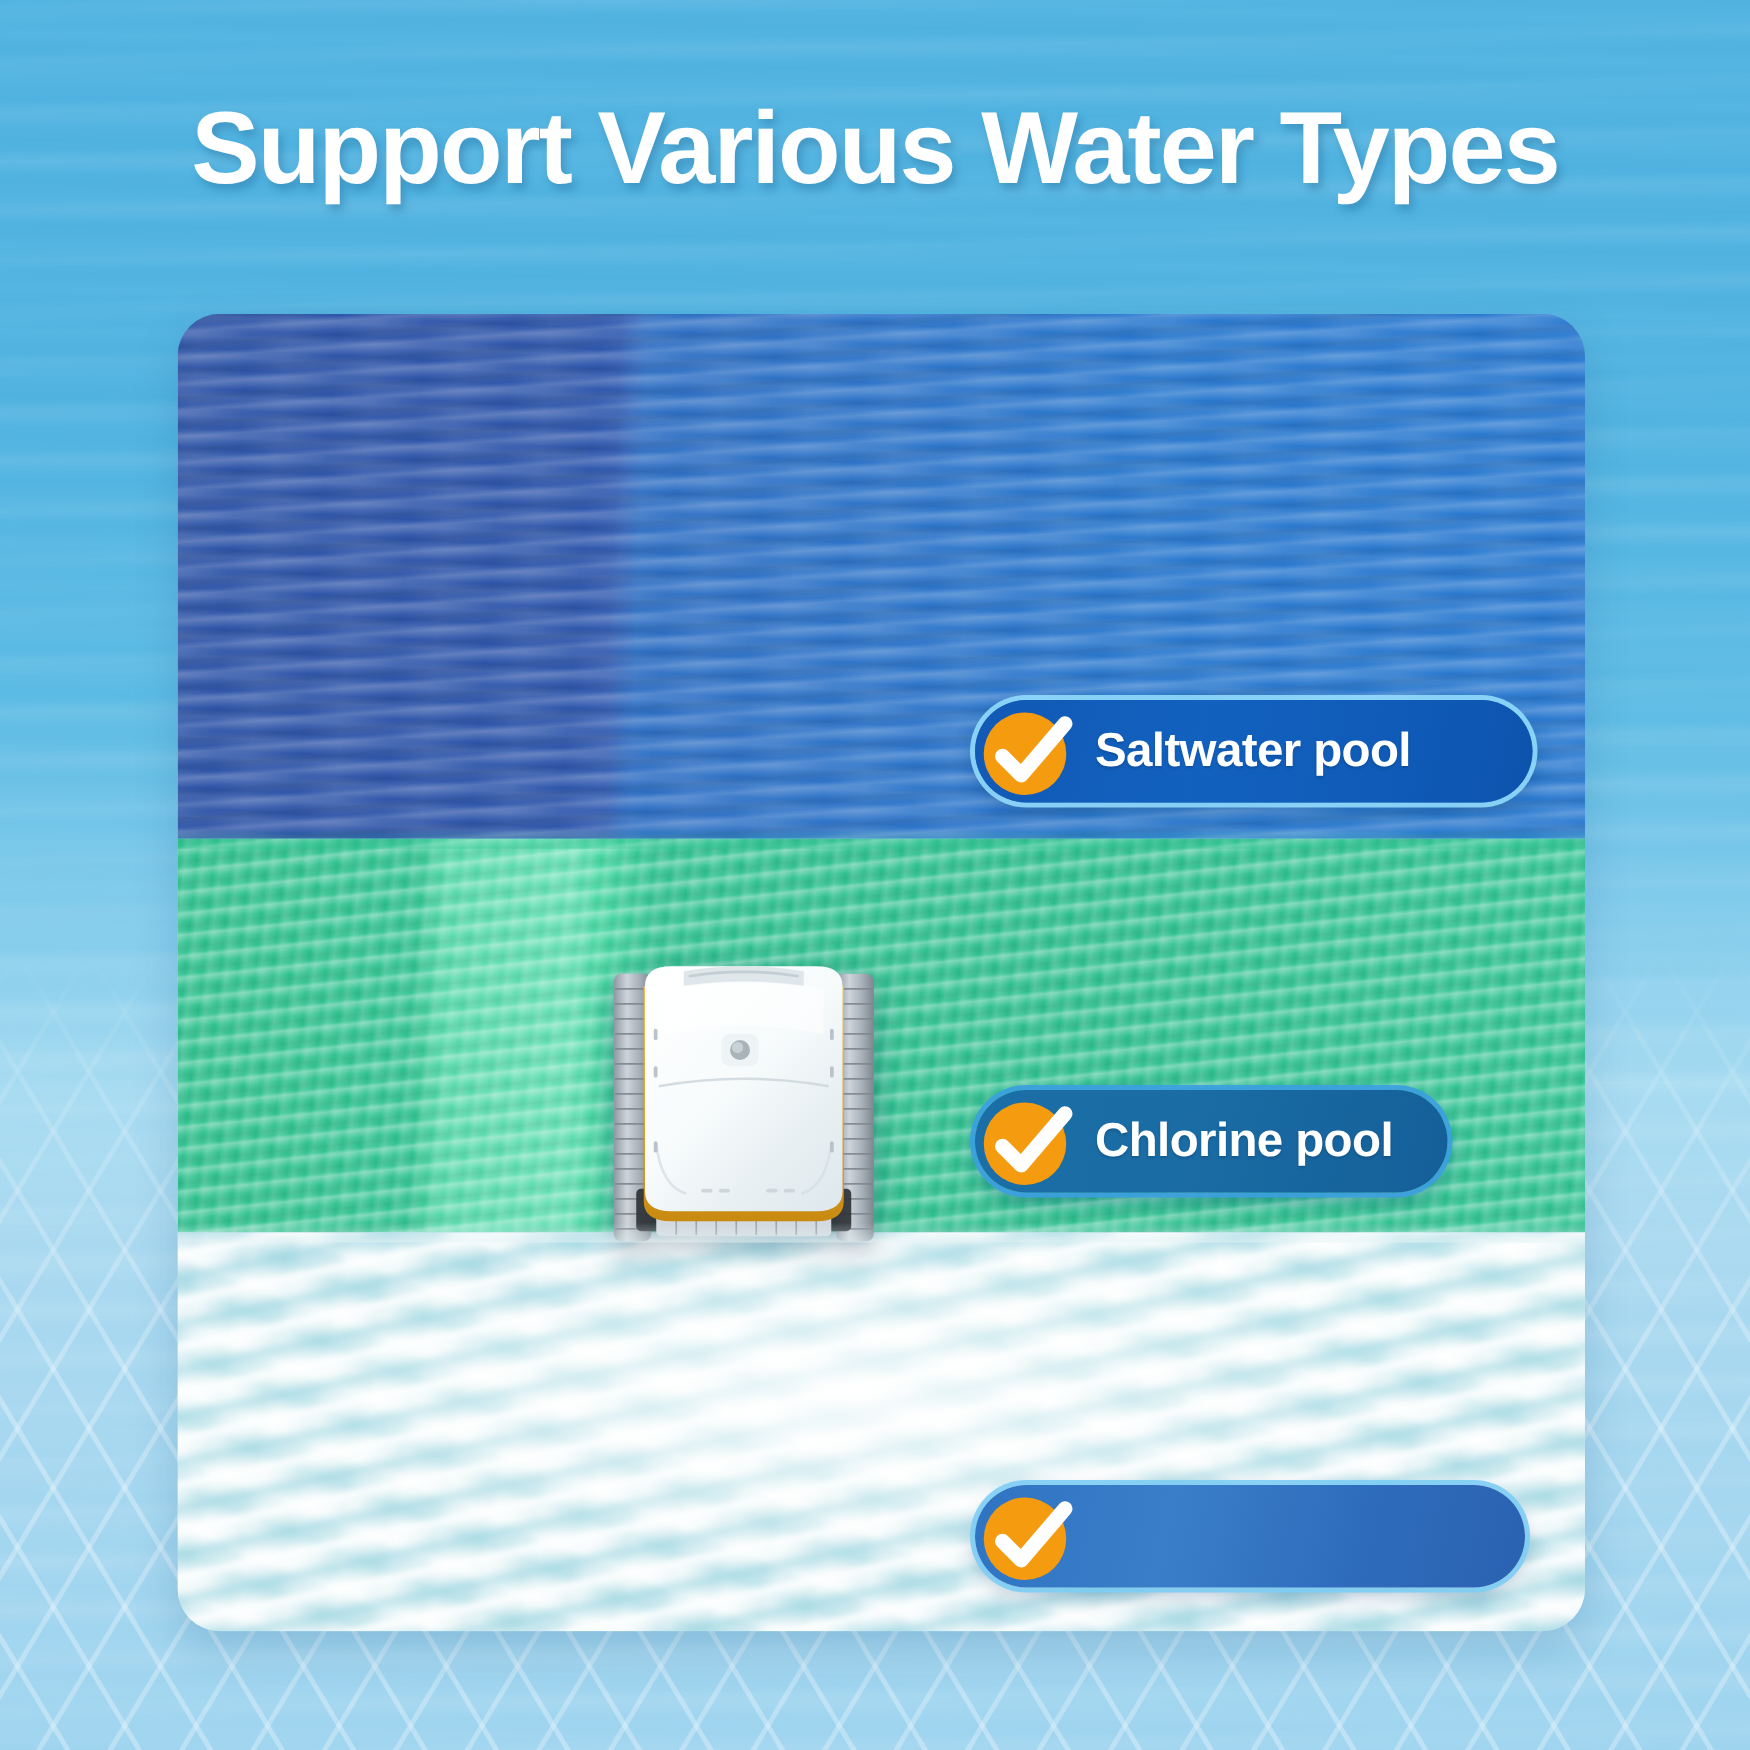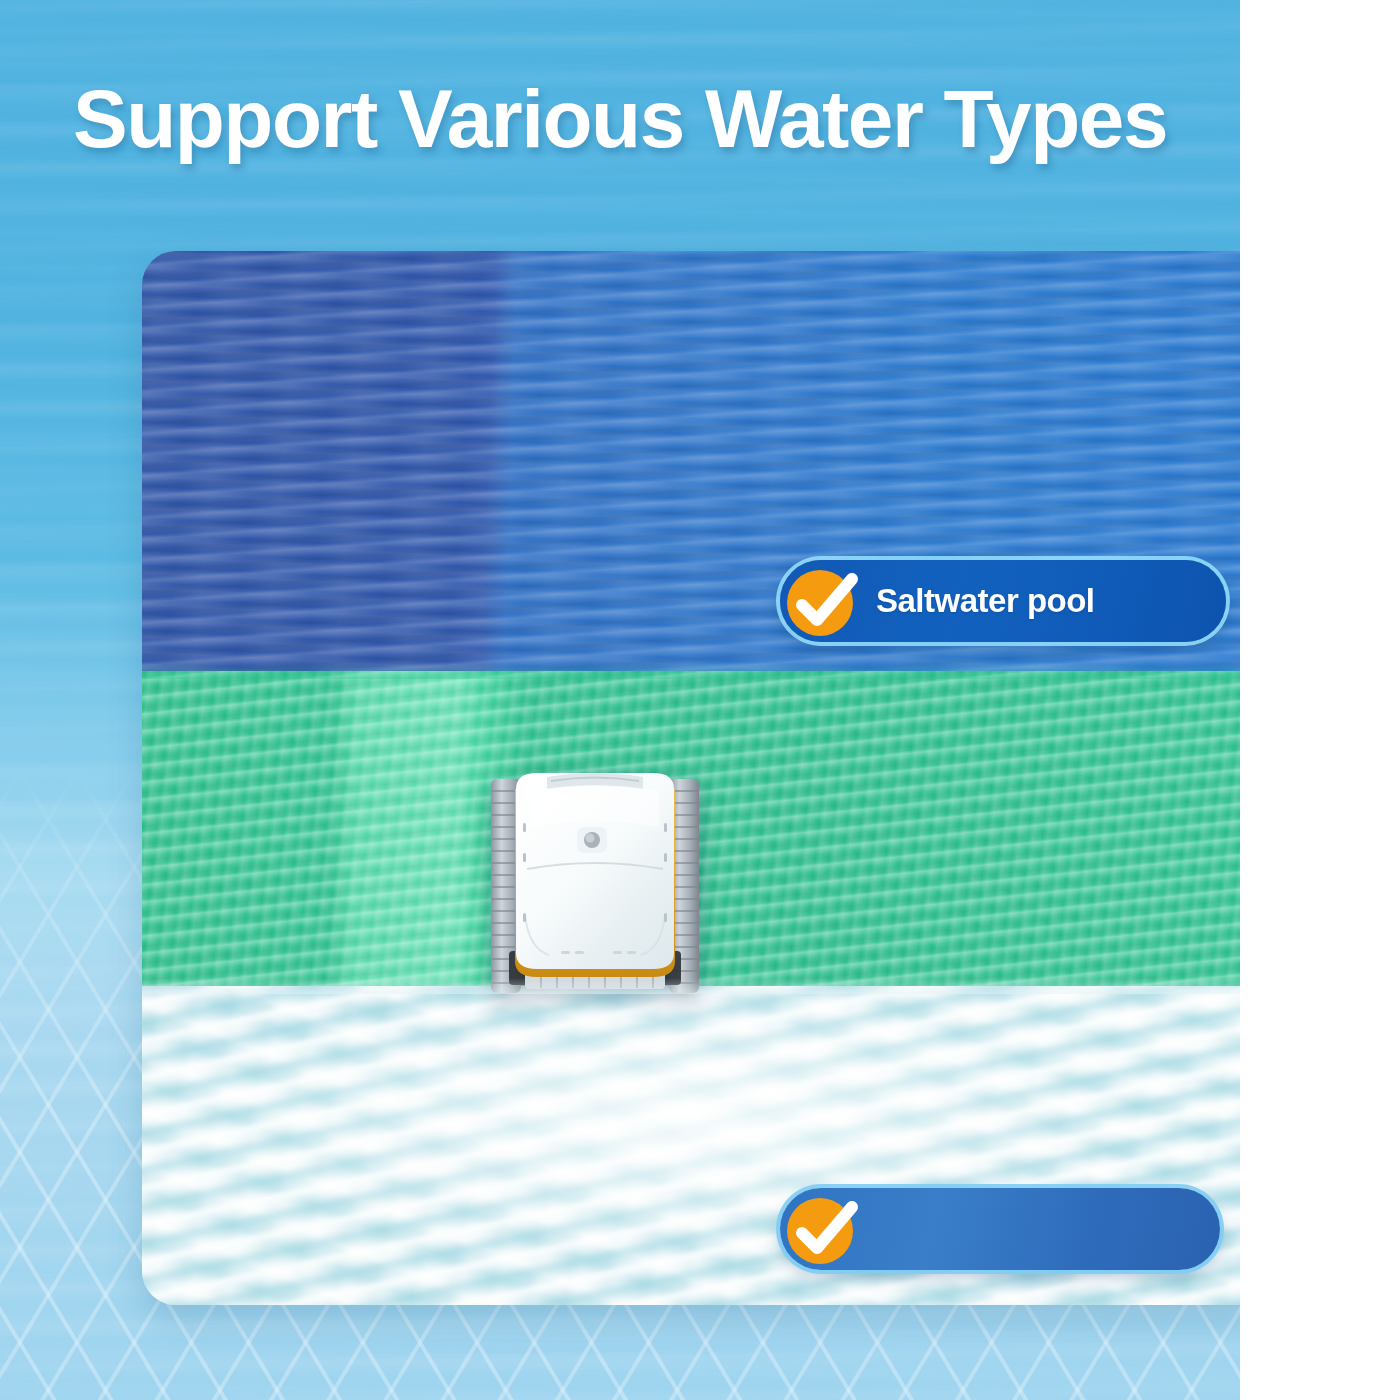--- a/index.html
+++ b/index.html
@@ -4,21 +4,21 @@
 <style>
   html, body {
     margin: 0; padding: 0;
     width: 1400px; height: 1400px;
     overflow: hidden;
     font-family: "Liberation Sans", sans-serif;
   }
 
   #stage {
     position: relative;
-    width: 1240px; height: 1400px;
+    width: 1400px; height: 1400px;
     overflow: hidden;
     background: linear-gradient(180deg,
         #4fb2e0 0%,
         #4fb2e0 22%,
         #5cbbe4 40%,
         #86cdec 54%,
         #a6dbf1 62%,
         #a9d9f0 72%,
         #9ed4ef 100%);
   }
@@ -199,21 +199,21 @@
     align-items: center;
     height: 82px;
     border-radius: 41px;
     padding-left: 96px;
     padding-right: 34px;
     box-sizing: border-box;
     box-shadow: 0 0 0 4px rgba(150,225,255,0.85),
                 0 6px 16px rgba(10,60,110,0.35);
   }
   .badge .label {
-    font-size: 33px;
+    font-size: 38px;
     font-weight: 700;
     color: #ffffff;
     letter-spacing: -0.5px;
     white-space: nowrap;
     text-shadow: 0 1px 2px rgba(0,40,80,0.25);
     text-align: center;
   }
   .check {
     position: absolute;
     left: -4px; top: -5px;
@@ -384,20 +384,27 @@
   </div>
 
   <div class="badge" id="badge-salt">
     <svg class="check" viewBox="0 0 92 92">
       <circle cx="44" cy="48" r="33" fill="#F59B10"></circle>
       <path d="M26 50 L41 65 L76 24" stroke="#ffffff" stroke-width="12" stroke-linecap="round" stroke-linejoin="round" fill="none"></path>
     </svg>
     <span class="label">Saltwater pool</span>
   </div>
 
+  <div class="badge" id="badge-chlorine">
+    <svg class="check" viewBox="0 0 92 92">
+      <circle cx="44" cy="48" r="33" fill="#F59B10"></circle>
+      <path d="M26 50 L41 65 L76 24" stroke="#ffffff" stroke-width="12" stroke-linecap="round" stroke-linejoin="round" fill="none"></path>
+    </svg>
+    <span class="label">Chlorine pool</span>
+  </div>
 
   <div class="badge" id="badge-fresh">
     <svg class="check" viewBox="0 0 92 92">
       <circle cx="44" cy="48" r="33" fill="#F59B10"></circle>
       <path d="M26 50 L41 65 L76 24" stroke="#ffffff" stroke-width="12" stroke-linecap="round" stroke-linejoin="round" fill="none"></path>
     </svg>
   </div>
 
 </div>
 

